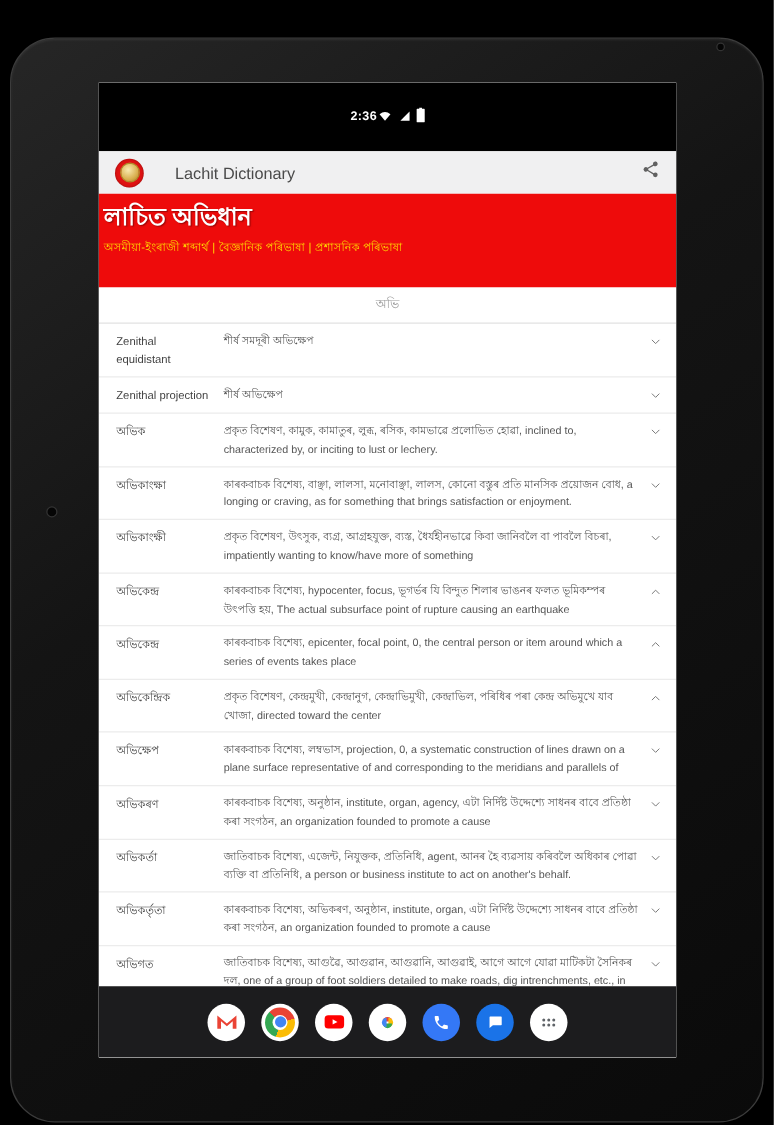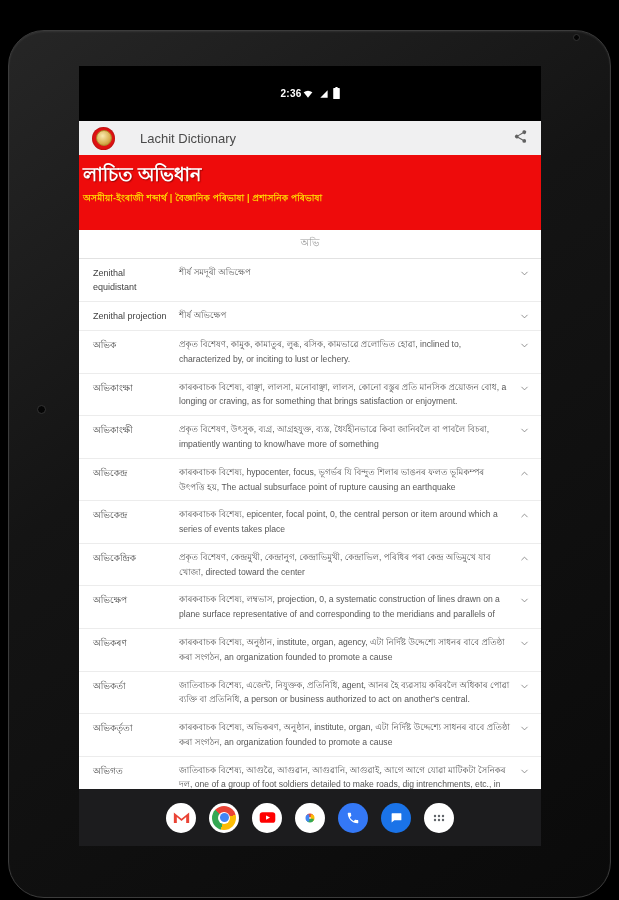--- a/index.html
+++ b/index.html
@@ -36,21 +36,21 @@
   .logo-inner{width:14px;height:14px;border-radius:50%;
     background:radial-gradient(circle at 40% 35%,#f9eab0,#d9b050 60%,#a8791f);
     border:1px solid #b08a2a;}
   .toolbar-title{font-size:13px;color:#4a4a4a;}
   .share-btn{margin-left:auto;display:flex;align-items:center;cursor:pointer;}
   
   .banner{background:var(--banner-red,#ee0b0b);text-align:left;
     padding:6px 4px 24px;flex-shrink:0;}
   .banner-title{font-size:19px;font-weight:bold;color:#fff;line-height:1.45;
     text-shadow:1px 1px 1px rgba(90,0,0,.55);}
-  .banner-links{font-size:9px;font-weight:bold;color:var(--link-yellow,#ffd900);
+  .banner-links{font-size:9px;font-weight:normal;color:var(--link-yellow,#ffd900);
     margin-top:2px;letter-spacing:.2px;}
   
   .content{flex:1;background:#fff;overflow:hidden;display:flex;flex-direction:column;}
   .prefix-row{text-align:center;font-size:10px;color:#9a9a9a;
     padding:5px 0 6px;border-bottom:1px solid #e2e2e2;flex-shrink:0;}
   .entries{flex:1;overflow:hidden;}
   .row{display:flex;align-items:flex-start;padding:6px 8px 6px 14px;
     border-bottom:1px solid #ececec;cursor:pointer;}
   .term{width:76px;min-width:76px;font-size:9px;color:#424242;line-height:1.65;
     padding-top:1px;word-wrap:break-word;}
@@ -215,21 +215,21 @@
             <div class="def">কাৰকবাচক বিশেষ্য, অনুষ্ঠান, institute, organ, agency, এটা নিৰ্দিষ্ট উদ্দেশ্যে সাধনৰ বাবে প্ৰতিষ্ঠা কৰা সংগঠন, an organization founded to promote a cause</div>
             <div class="chev">
               <svg width="11" height="11" viewBox="0 0 24 24">
                 <polyline points="6,9 12,15 18,9"></polyline>
               </svg>
             </div>
           </div>
 
           <div class="row">
             <div class="term">অভিকৰ্তা</div>
-            <div class="def">জাতিবাচক বিশেষ্য, এজেন্ট, নিযুক্তক, প্ৰতিনিধি, agent, আনৰ হৈ ব্যৱসায় কৰিবলৈ অধিকাৰ পোৱা ব্যক্তি বা প্ৰতিনিধি, a person or business authorized to act on another's central.</div>
+            <div class="def">জাতিবাচক বিশেষ্য, এজেন্ট, নিযুক্তক, প্ৰতিনিধি, agent, আনৰ হৈ ব্যৱসায় কৰিবলৈ অধিকাৰ পোৱা ব্যক্তি বা প্ৰতিনিধি, a person or business institute to act on another's behalf.</div>
             <div class="chev">
               <svg width="11" height="11" viewBox="0 0 24 24">
                 <polyline points="6,9 12,15 18,9"></polyline>
               </svg>
             </div>
           </div>
 
           <div class="row">
             <div class="term">অভিকৰ্তৃতা</div>
             <div class="def">কাৰকবাচক বিশেষ্য, অভিকৰণ, অনুষ্ঠান, institute, organ, এটা নিৰ্দিষ্ট উদ্দেশ্যে সাধনৰ বাবে প্ৰতিষ্ঠা কৰা সংগঠন, an organization founded to promote a cause</div>

